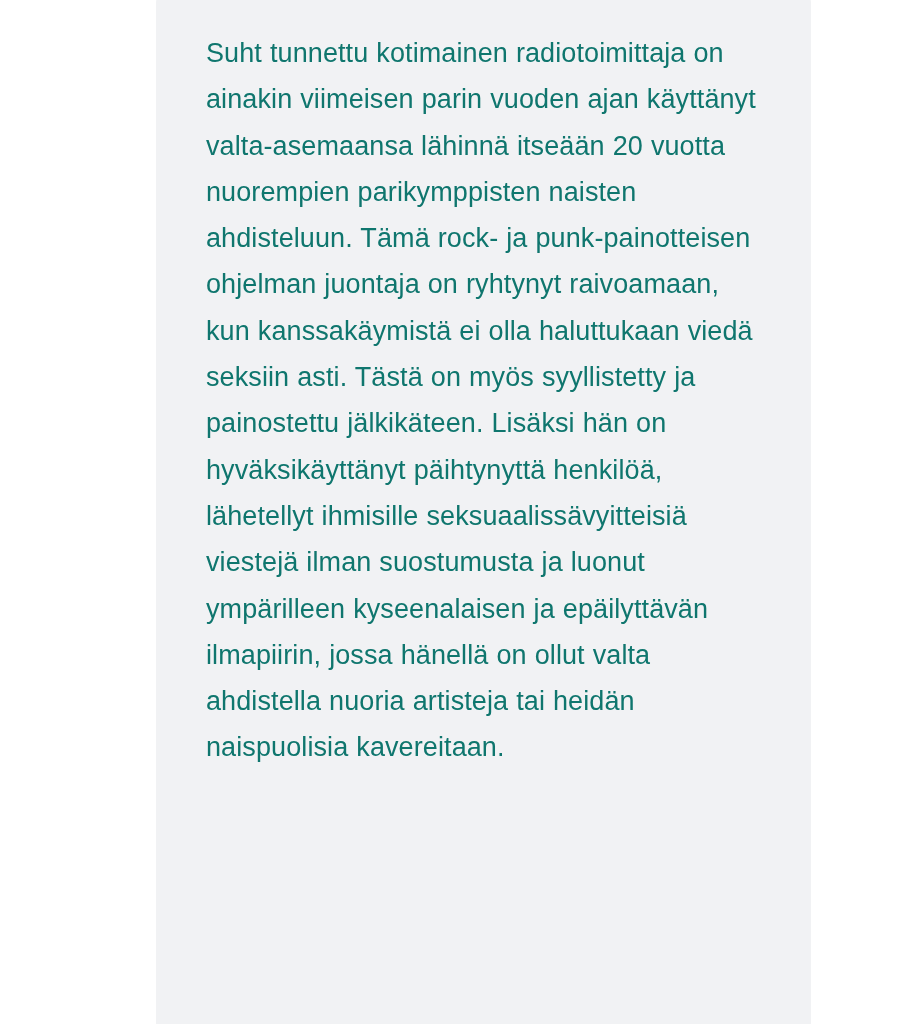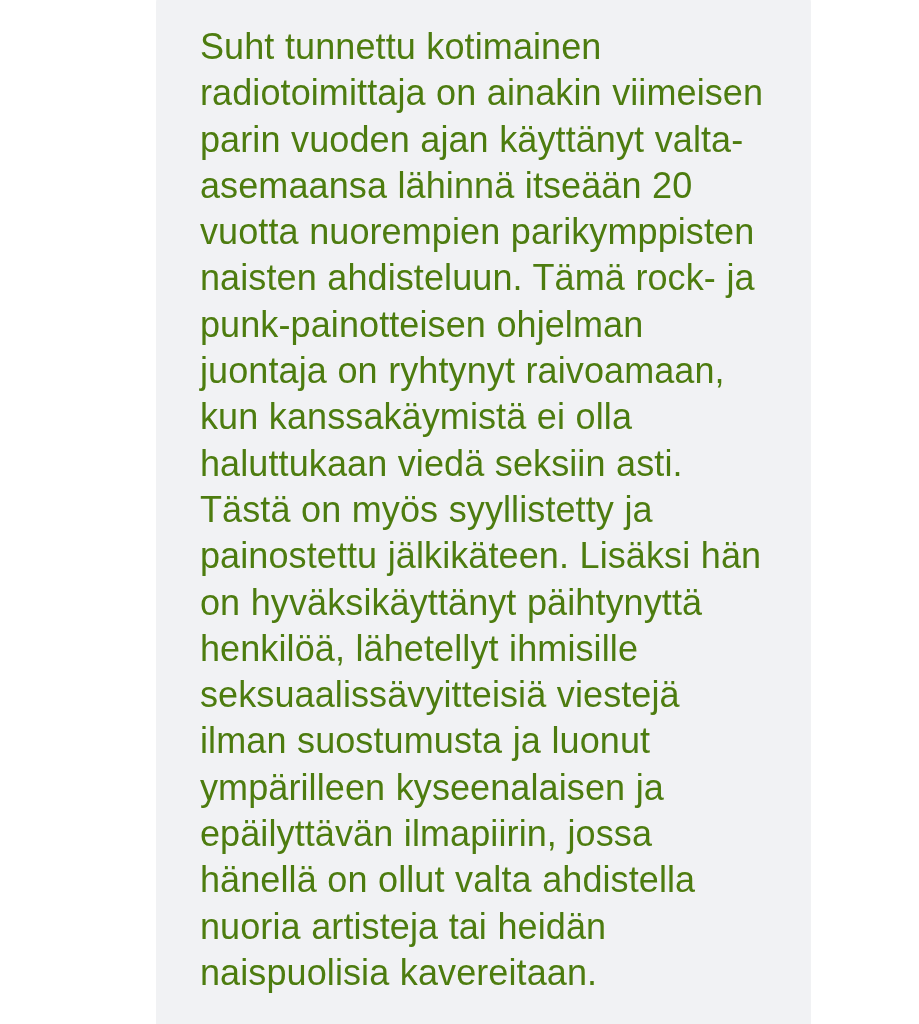--- a/index.html
+++ b/index.html
@@ -36,27 +36,27 @@
     width: 655px;
     min-height: 1060px;
     background: #f1f2f4;
     border-top-left-radius: 30px;
     border-top-right-radius: 30px;
     box-sizing: border-box;
     padding: 44px 40px 30px 38px;
   }
   .message-text {
     font-family: "Liberation Sans", sans-serif;
-    font-size: 36px;
+    font-size: 27px;
     line-height: 46.3px;
-    color: #4d7c0f;
+    color: #0f766e;
     letter-spacing: 0.1px;
     word-spacing: 0.4px;
     white-space: pre-wrap;
-    margin: 6px;
+    margin: 12px;
   }
   
   .gutter-right {
     position: absolute;
     left: 811px;
     top: 0;
     width: 108px;
     height: 1024px;
     background: #ffffff;
   }

